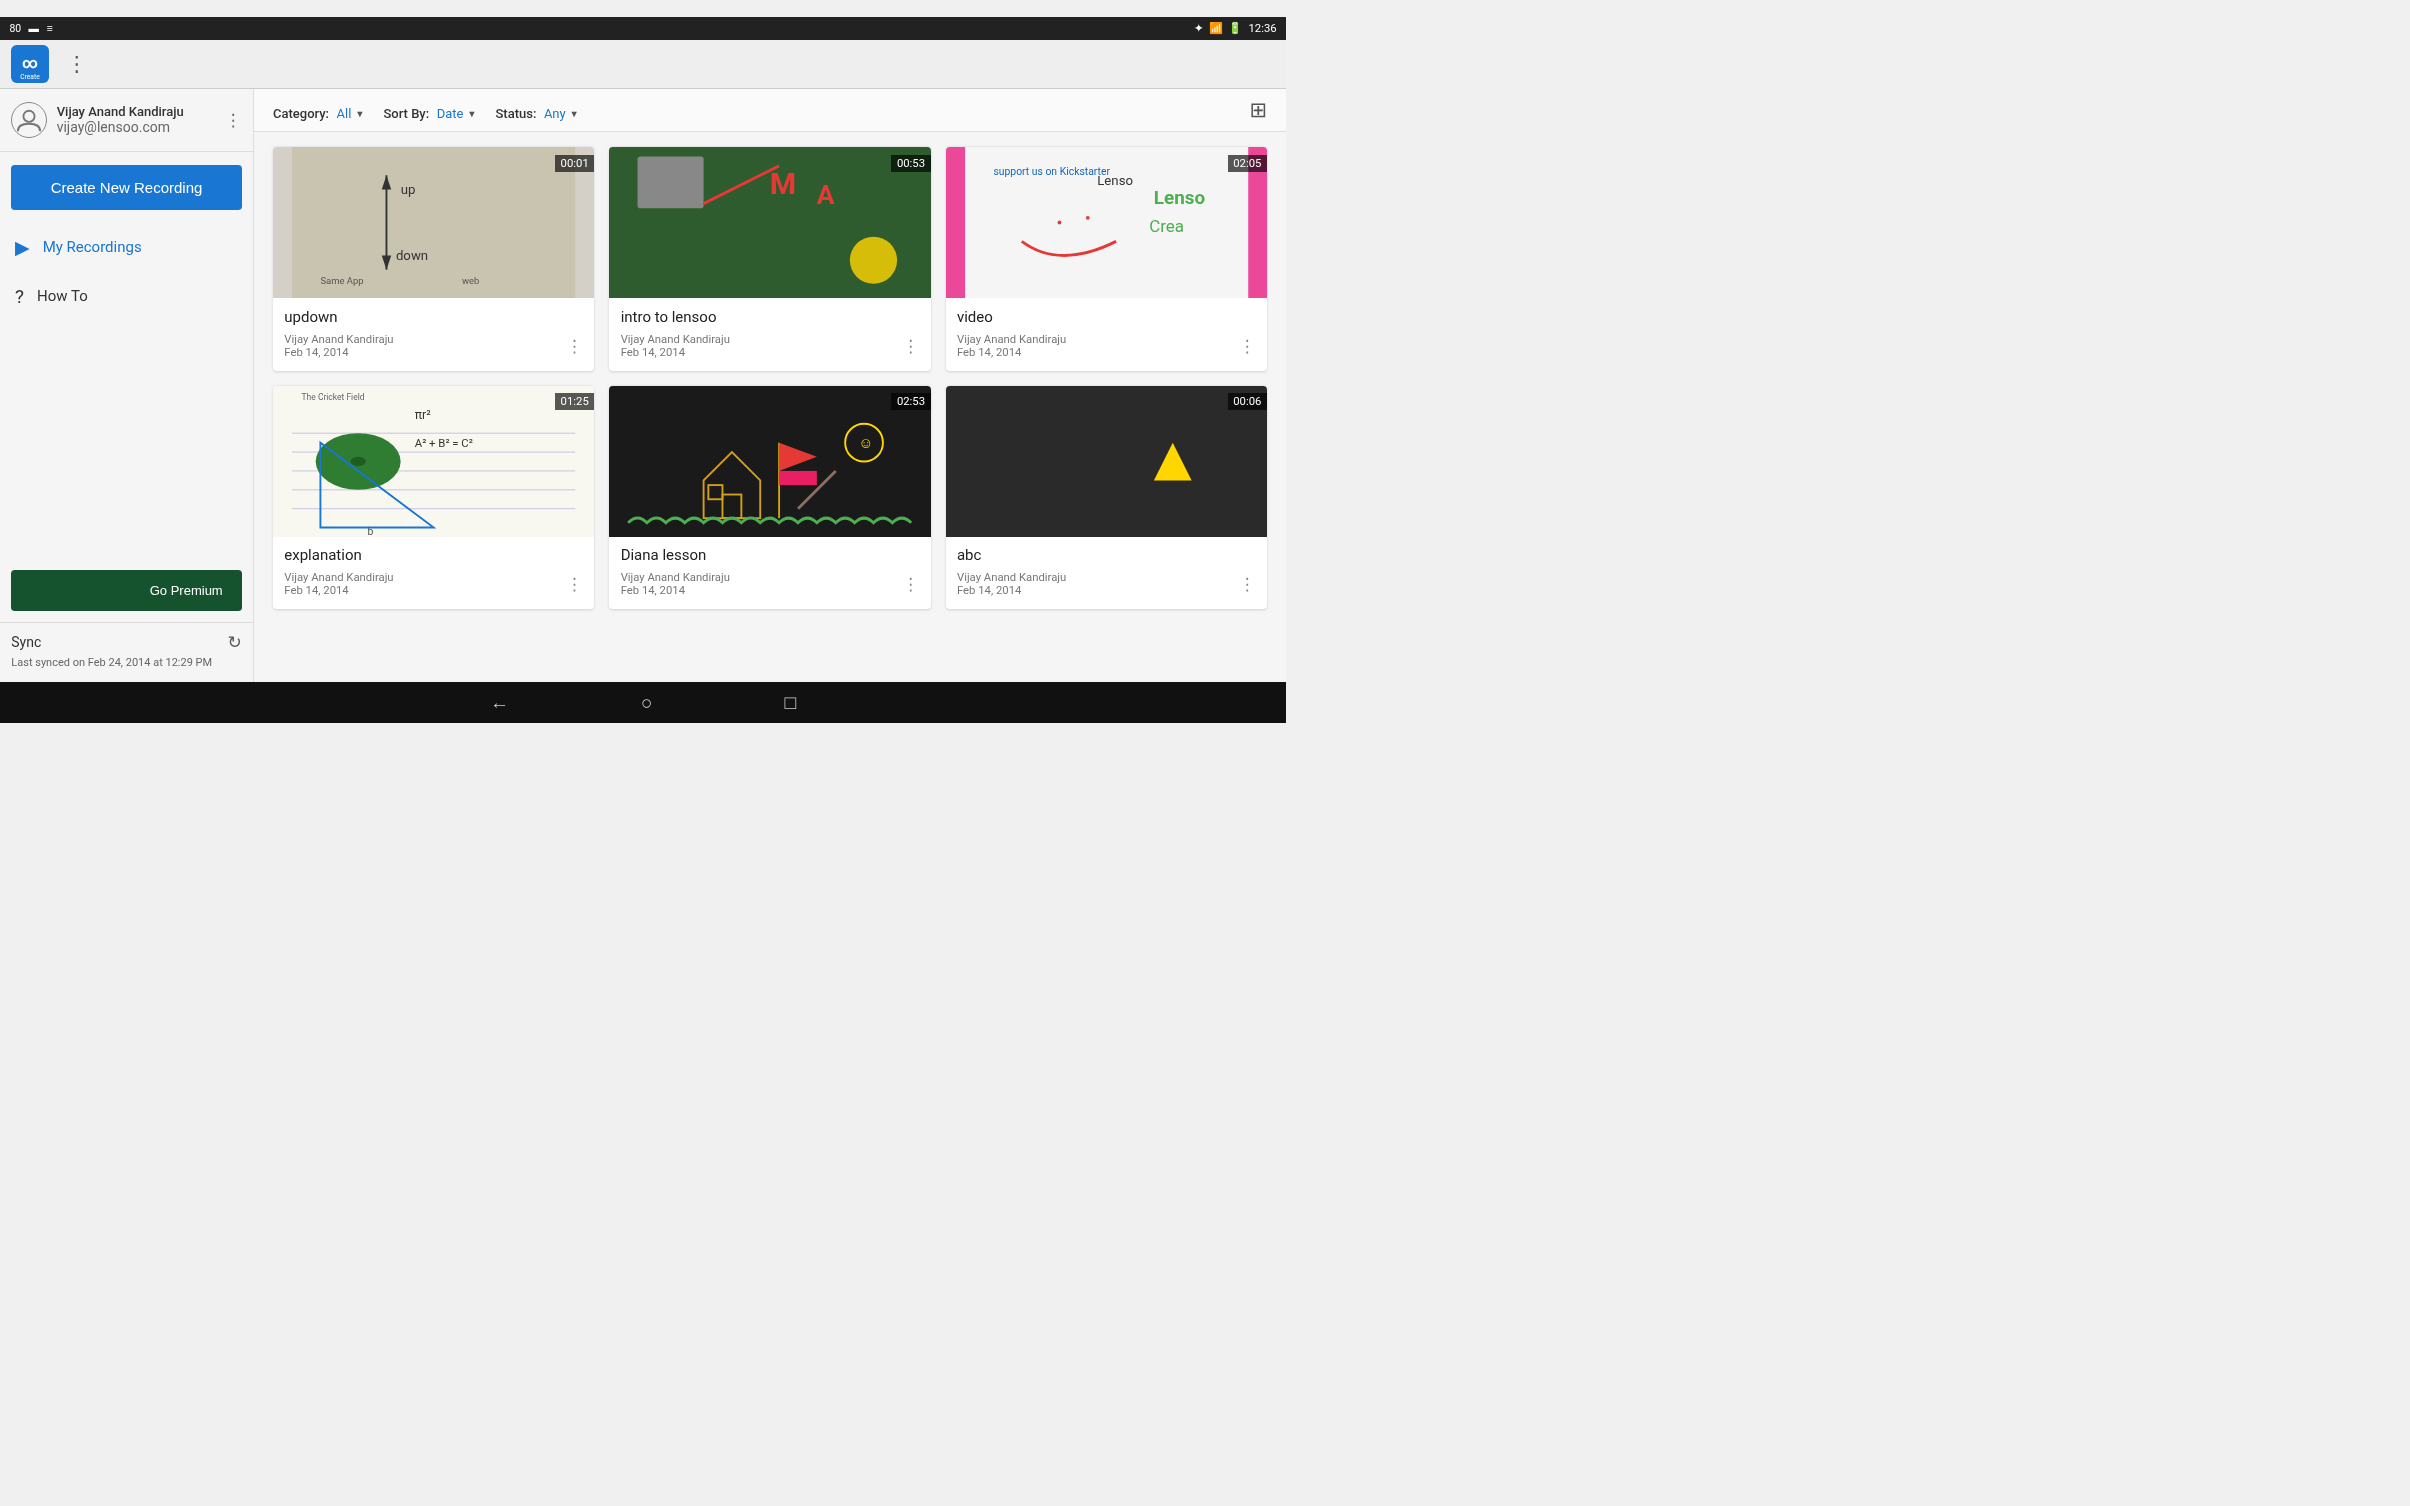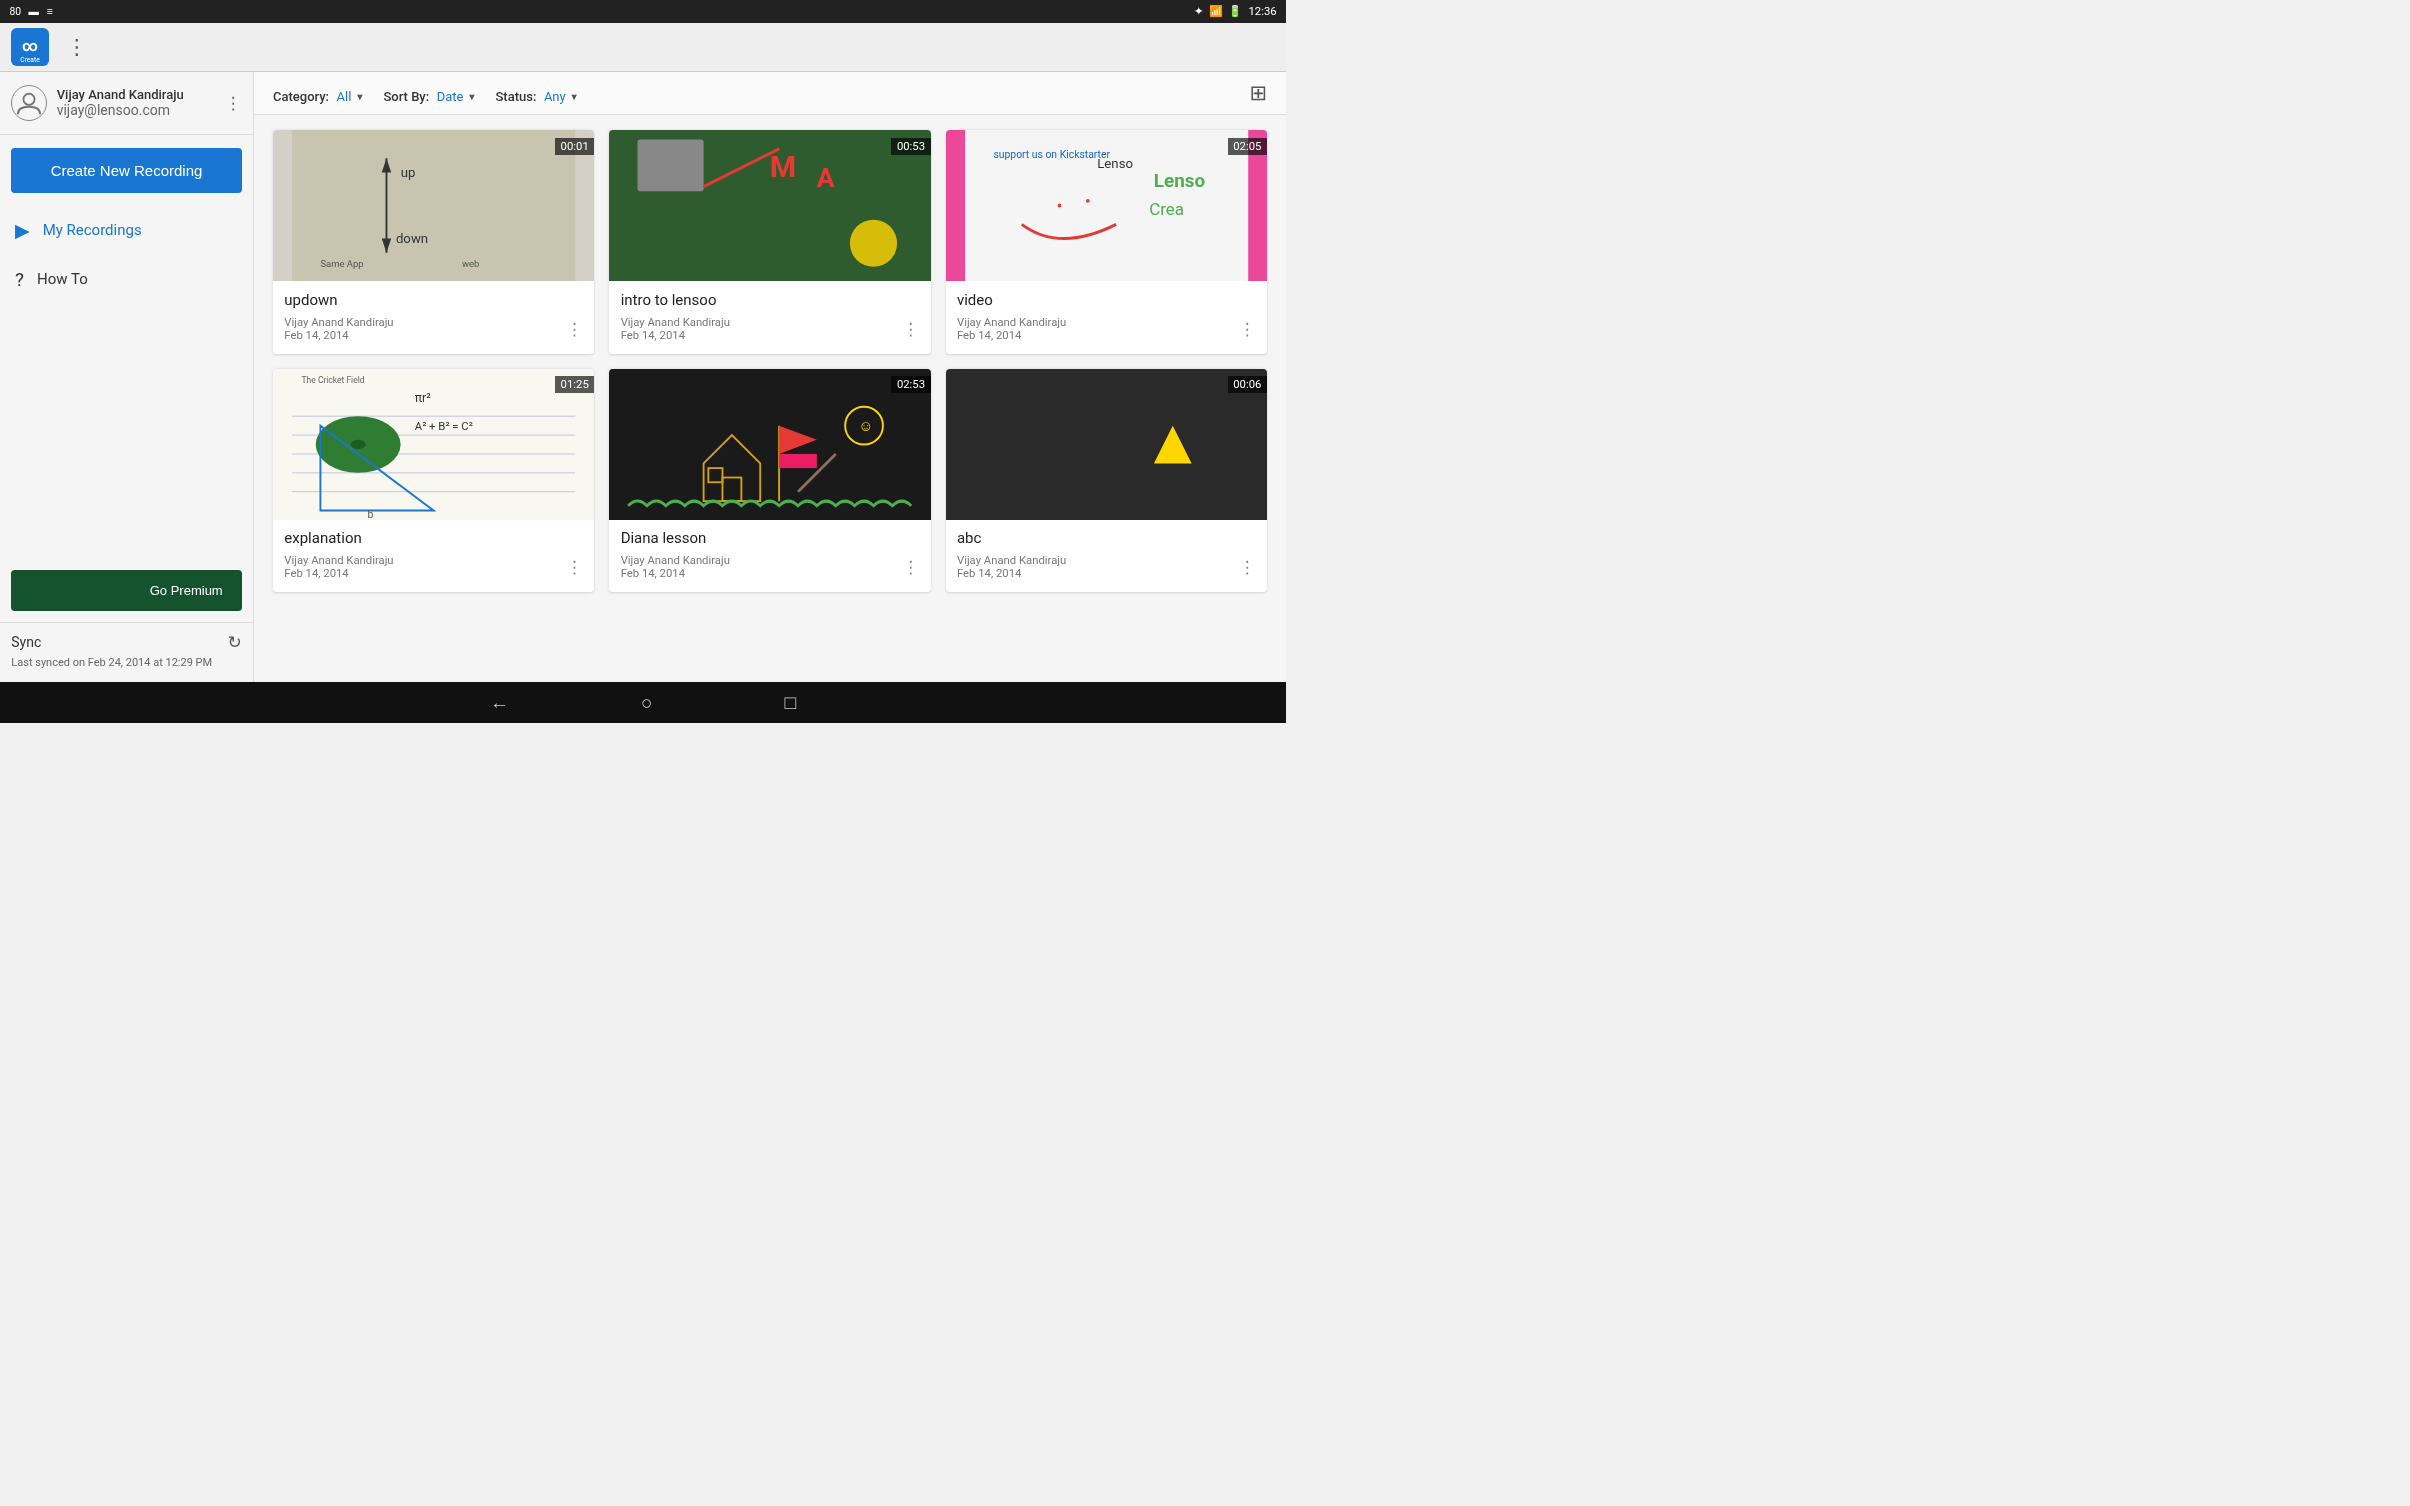--- a/index.html
+++ b/index.html
@@ -16,20 +16,21 @@
     
     .status-bar {
       background: #222;
       height: 22.6px;
       display: flex;
       align-items: center;
       justify-content: space-between;
       padding: 0 9.4px;
       color: white;
       font-size: 10.4px;
+      margin-top: 17px;
     }
     .status-bar-left { display: flex; gap: 7.5px; align-items: center; }
     .status-bar-right { display: flex; gap: 5.6px; align-items: center; font-size: 11.3px; }
 
     
     .app-bar {
       background: #eeeeee;
       height: 49px;
       display: flex;
       align-items: center;

